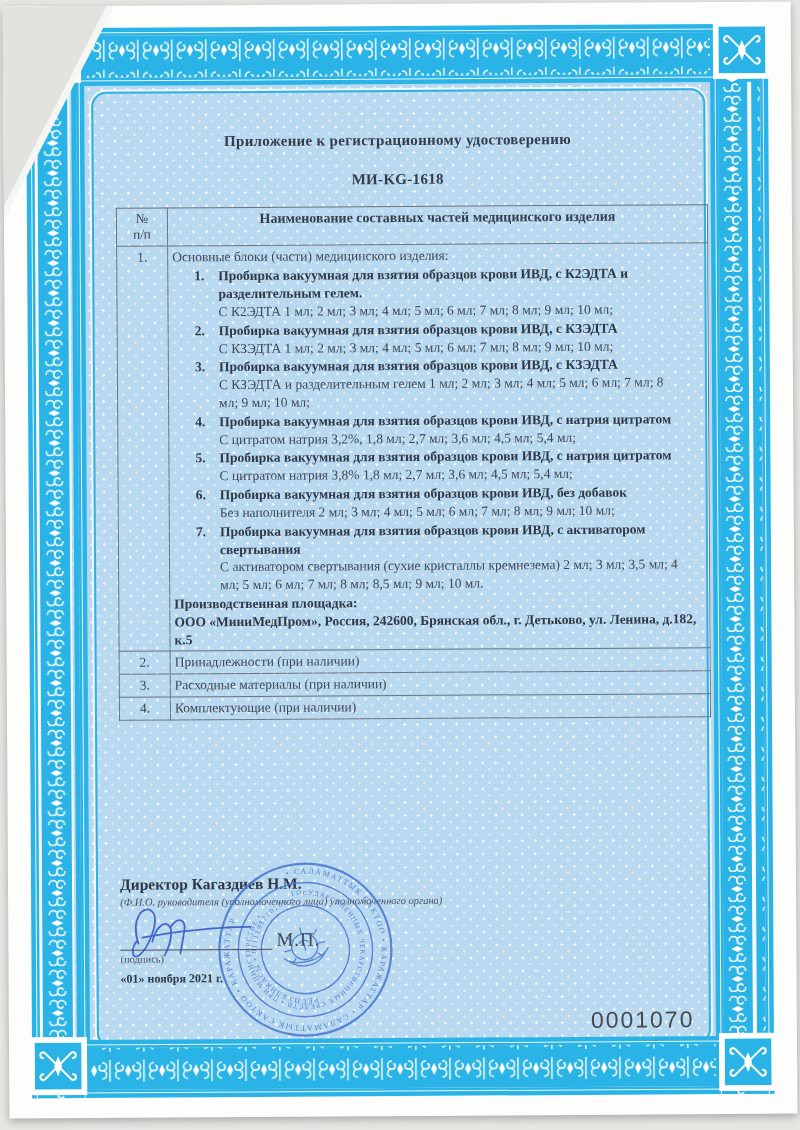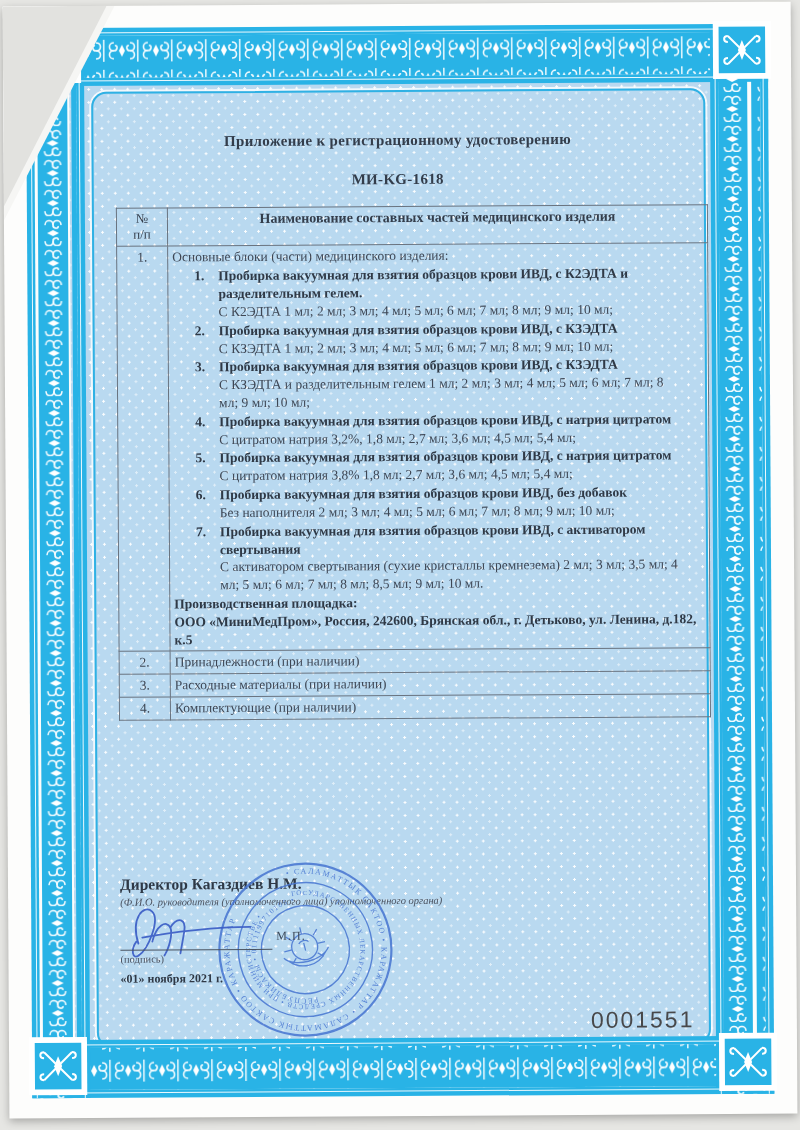--- a/index.html
+++ b/index.html
@@ -66,21 +66,21 @@
   .item-body{flex:1;}
   .item-title{font-weight:bold;color:#2f3946;}
   .prod-label,.prod-value{font-weight:bold;color:#2f3946;}
   .row-label{padding-left:6px;}
 
   .footer-block{position:absolute;left:112px;}
   .director{top:870px;font-weight:bold;font-size:15.5px;color:#2f3946;}
   .director-note{top:891px;font-style:italic;font-size:10.5px;color:#4a5260;}
   .sig-line{position:absolute;left:112px;top:912px;width:152px;height:32px;border-bottom:1.2px solid #49525f;}
   .sig-caption{top:948px;font-size:10.5px;color:#4a5260;}
-  .mp{position:absolute;left:268px;top:924px;font-size:12px;color:#3e4a5a;letter-spacing:1px;}
+  .mp{position:absolute;left:268px;top:924px;font-size:19px;color:#3e4a5a;letter-spacing:1px;}
   .date-line{top:966px;font-weight:bold;font-size:12px;color:#2f3946;}
   .serial{
     position:absolute;left:582px;top:1004px;
     font-family:"Liberation Sans", sans-serif;
     font-size:23px;color:#48484a;letter-spacing:2px;
   }
   .stamp-svg{position:absolute;left:204px;top:852px;opacity:.88;}
   .sign-svg{position:absolute;left:114px;top:892px;}
 </style>
 </head>
@@ -279,18 +279,18 @@
         <path d="M30 44 C34 28 44 22 48 30 C51 37 46 52 42 58"></path>
         <path d="M48 30 C56 18 64 22 62 34 L58 56"></path>
         <path d="M20 40 C50 34 96 30 128 30"></path>
       </g>
     </svg>
 
     <div class="sig-line"></div>
     <div class="footer-block sig-caption">(подпись)</div>
     <div class="mp">М.П.</div>
     <div class="footer-block date-line">«01» ноября 2021 г.</div>
-    <div class="serial">0001551</div>
+    <div class="serial">0001070</div>
   </div>
 
   <div class="fold-b"></div>
   <div class="fold-a"></div>
 </div>
 
 </body></html>

